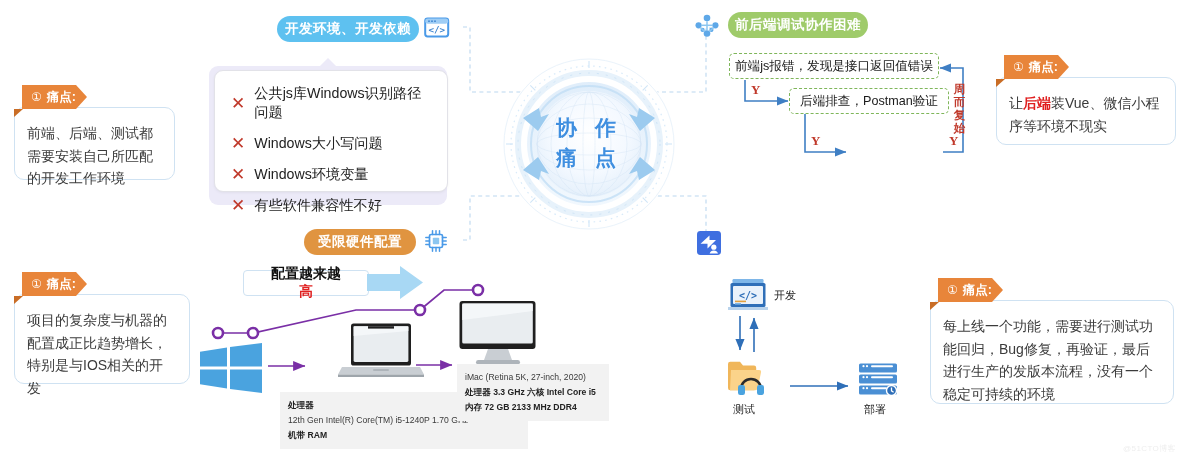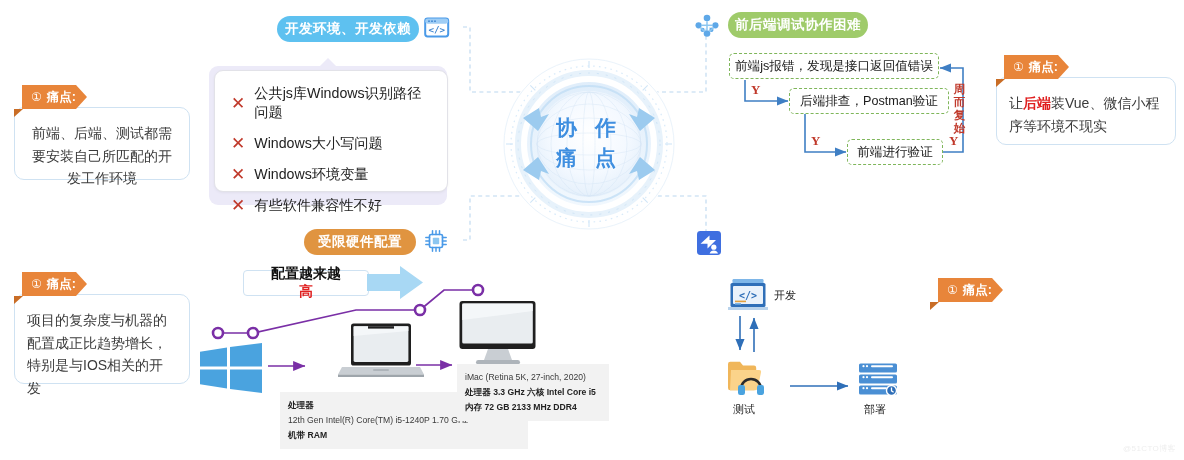--- a/index.html
+++ b/index.html
@@ -281,21 +281,21 @@
       <span class="xmark">✕</span>
       <span>Windows环境变量</span>
     </div>
     <div class="row">
       <span class="xmark">✕</span>
       <span>有些软件兼容性不好</span>
     </div>
   </div>
 
   <div class="pain" style="left:14px;top:85px;width:176px;height:95px;">
-    <div class="body" style="width:176px;height:73px;text-align:center;">
+    <div class="body" style="width:161px;height:73px;">
       <span>前端、后端、测试都需要安装自己所匹配的开发工作环境</span>
     </div>
     <div class="tab">
       <span class="q">①</span>
       <span>痛点:</span>
     </div>
     <div class="notch"></div>
   </div>
 
   <svg class="abs" style="left:694px;top:13px;" width="26" height="26">
@@ -312,21 +312,20 @@
       <path d="M7.7,12.3 L18.3,12.3"></path>
       <path d="M6.5,14.6 L10.5,18.5"></path>
       <path d="M19.5,14.6 L15.5,18.5"></path>
     </g>
   </svg>
 
   <div class="pill pill-green" style="left:728px;top:12px;width:140px;">前后端调试协作困难</div>
 
   <div class="gbox" style="left:729px;top:53px;width:210px;height:26px;">前端js报错，发现是接口返回值错误</div>
   <div class="gbox" style="left:789px;top:88px;width:160px;height:26px;">后端排查，Postman验证</div>
-  <div class="gbox" style="left:847px;top:139px;width:96px;height:26px;">前端进行验证</div>
 
   <div class="ylab" style="left:751px;top:82px;">Y</div>
   <div class="ylab" style="left:811px;top:133px;">Y</div>
   <div class="ylab" style="left:949px;top:133px;">Y</div>
 
   <div id="loop-label" style="left:953px;top:83px;">
       <div>周</div>
       <div>而</div>
       <div>复</div>
       <div>始</div>
@@ -467,20 +466,23 @@
       <circle cx="5.5" cy="25.2" r="1.1"></circle>
         <circle cx="9" cy="25.2" r="1.1"></circle>
       <rect x="13" y="24.2" width="16" height="2.1" rx="1"></rect>
     </g>
     <circle cx="33.5" cy="27.5" r="5" fill="#2f6fb8" stroke="#fff" stroke-width="1.4"></circle>
     <path d="M33.5,24.6 L33.5,27.8 L35.6,29.2" stroke="#fff" stroke-width="1.3" fill="none"></path>
   </svg>
   <div class="flowlabel" style="left:864px;top:402px;">部署</div>
 
   <div class="pain" style="left:930px;top:278px;width:244px;height:126px;">
+    <div class="body" style="width:244px;height:104px;">
+      <span>每上线一个功能，需要进行测试功能回归，Bug修复，再验证，最后进行生产的发版本流程，没有一个稳定可持续的环境</span>
+    </div>
     <div class="tab">
       <span class="q">①</span>
       <span>痛点:</span>
     </div>
     <div class="notch"></div>
   </div>
 
   <div id="watermark">@51CTO博客</div>
 
 </div>

